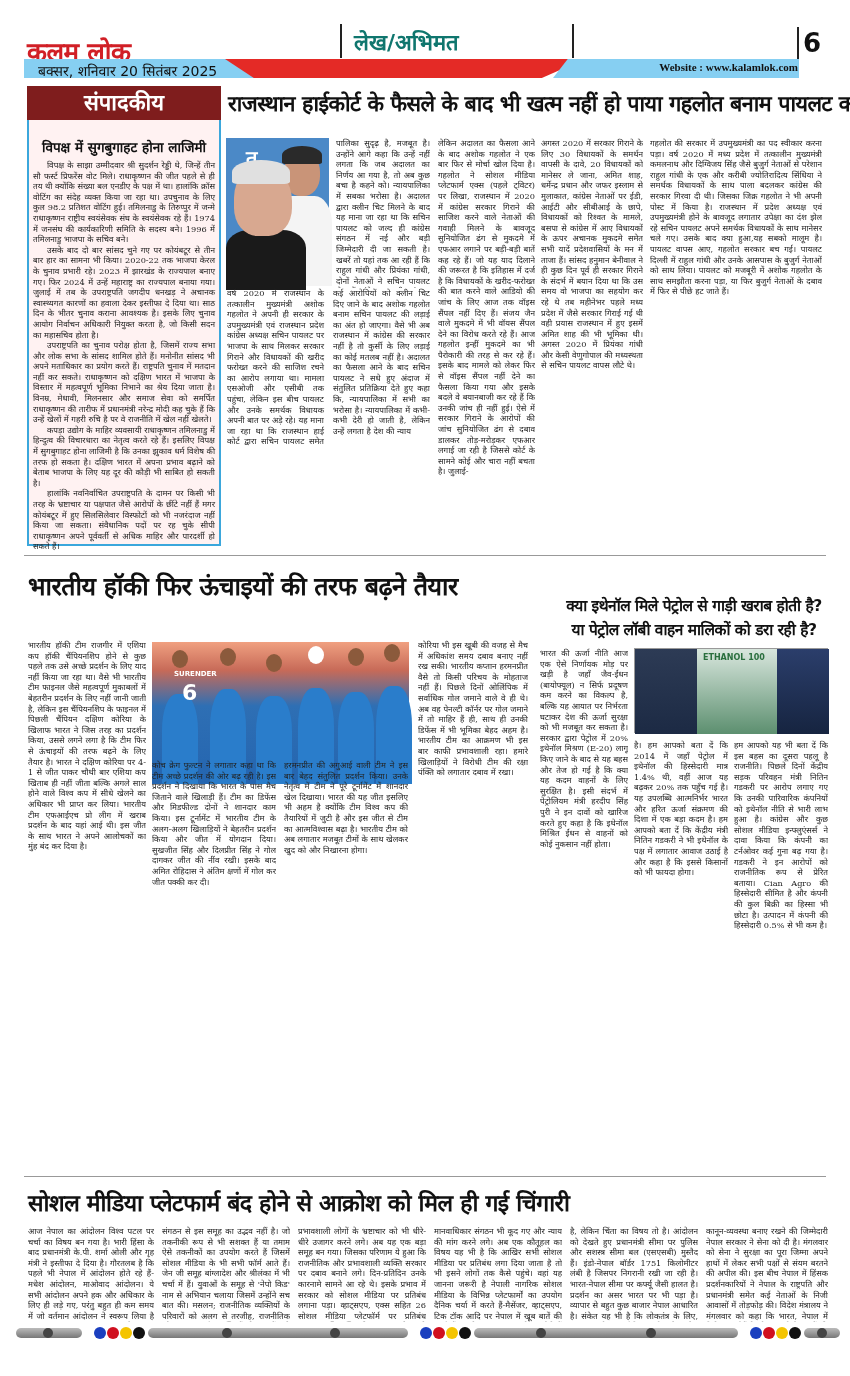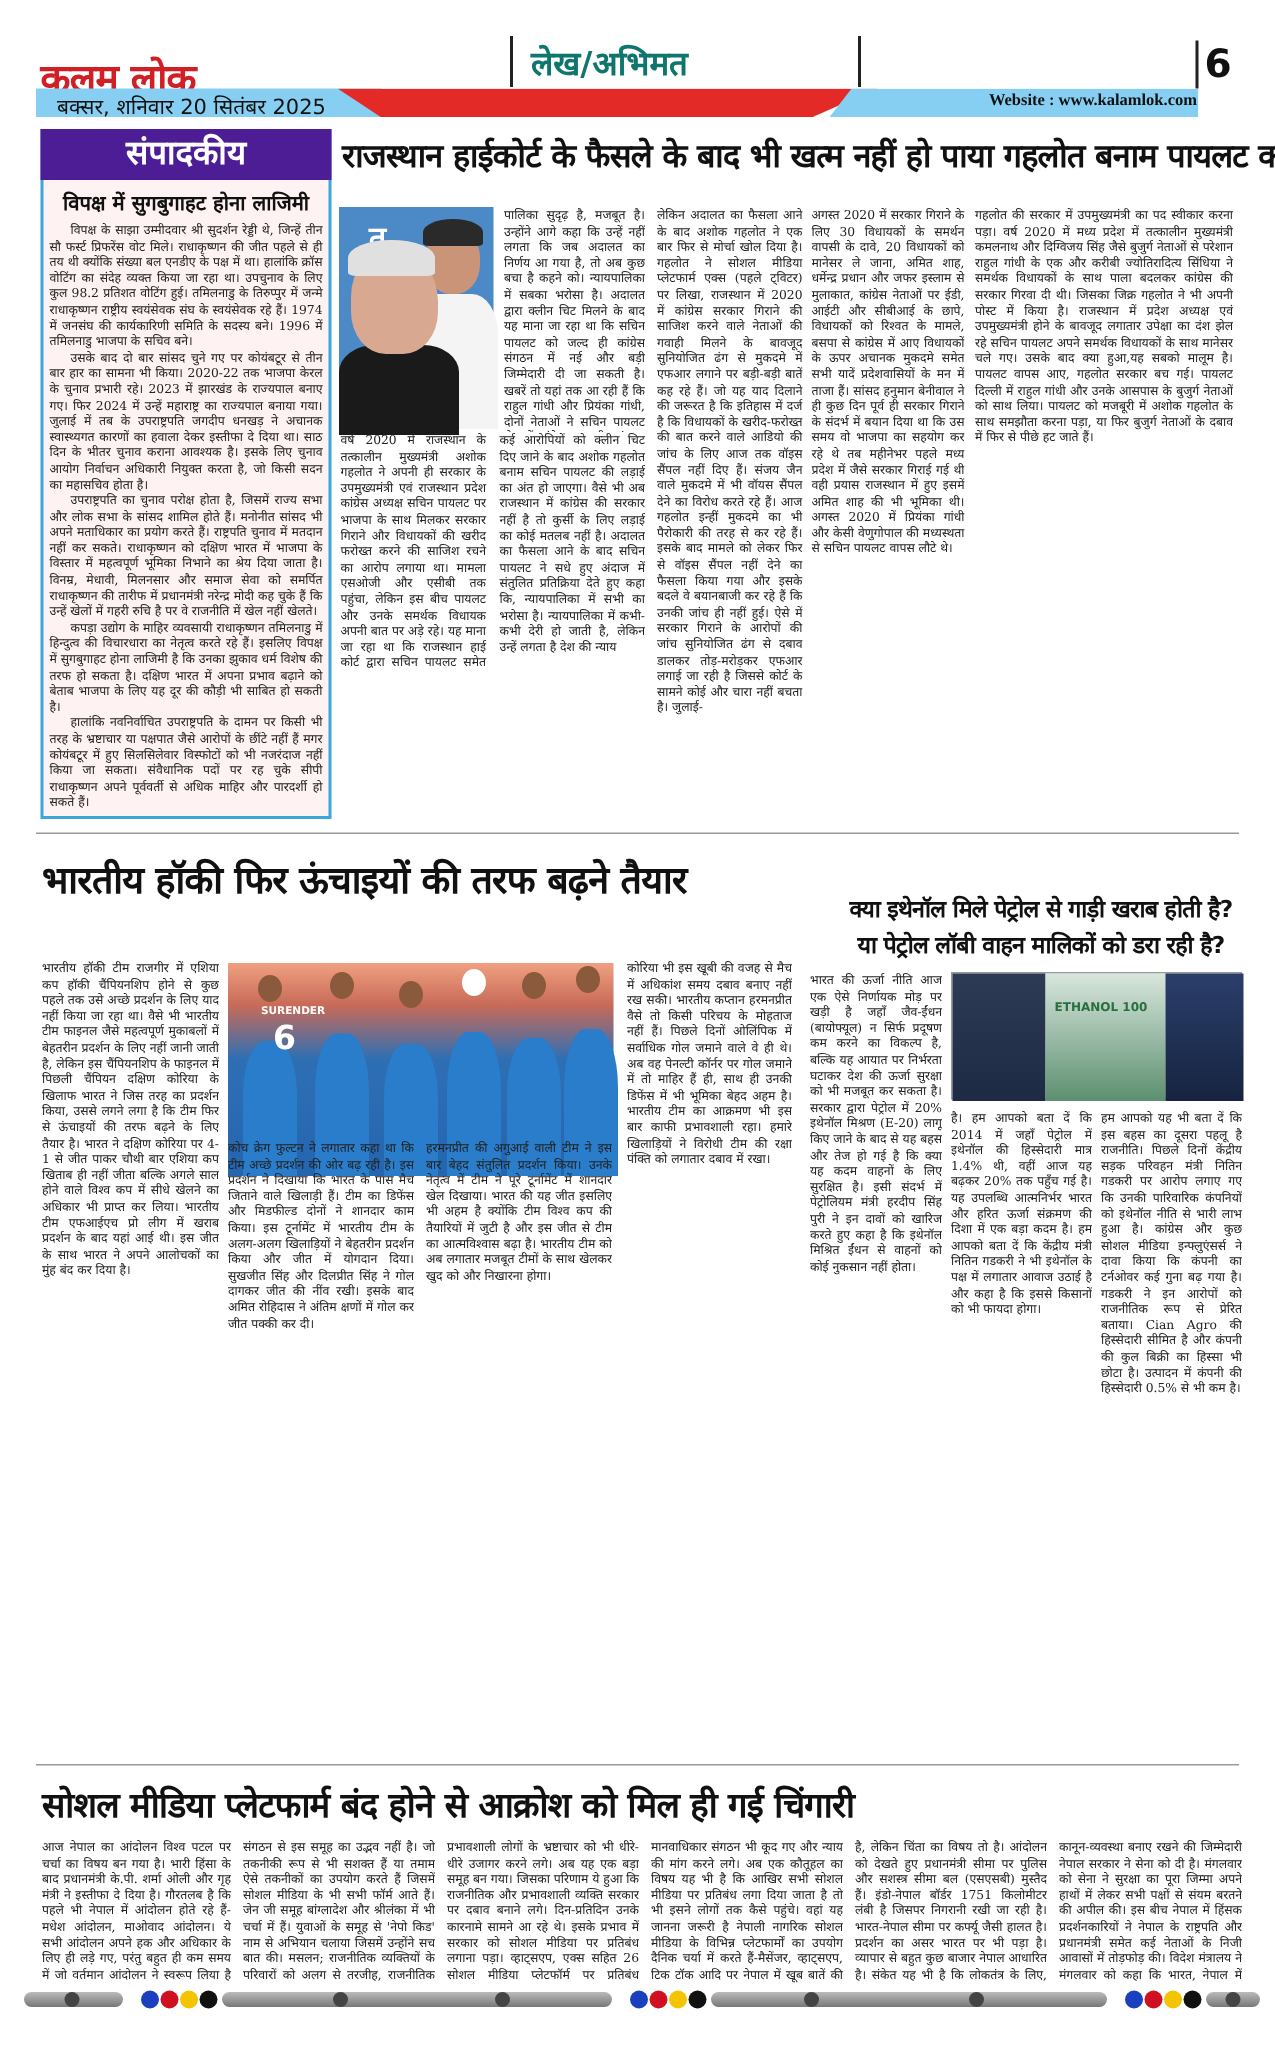--- a/index.html
+++ b/index.html
@@ -14,22 +14,22 @@
   .page-num-wrap { position: absolute; left: 797px; top: 27px; height: 32px; border-left: 2px solid #222; padding-left: 4px; font-family: "DejaVu Sans", sans-serif; font-size: 26px; font-weight: bold; color: #111; line-height: 32px; }
   .strip { position: absolute; top: 59px; height: 19px; }
   .strip-left { left: 24px; width: 230px; background: #86cff2; }
   .strip-red { left: 225px; width: 360px; background: #e42a26; clip-path: polygon(0 0, 100% 0, 88% 100%, 8% 100%); }
   .strip-right { left: 553px; width: 246px; background: #86cff2; clip-path: polygon(6% 0, 100% 0, 100% 100%, 0 100%); }
   .dateline { position: absolute; left: 38px; top: 61px; font-family: "DejaVu Sans", sans-serif; font-size: 14px; color: #111; }
   .website { position: absolute; right: 52px; top: 61px; font-family: "Liberation Serif", serif; font-weight: bold; font-size: 11px; color: #111; }
 
   
   .editorial { position: absolute; left: 27px; top: 86px; width: 194px; height: 460px; border: 2px solid #3ba7dc; background: #fff2f2; }
-  .editorial-header { background: #4c1d95; color: #fff; font-family: "DejaVu Sans", sans-serif; font-weight: bold; font-size: 22px; text-align: center; height: 34px; line-height: 34px; margin: -2px -2px 0 -2px; }
-  .editorial-title { font-family: "DejaVu Sans", sans-serif; font-weight: bold; font-size: 13.5px; text-align: center; margin: 6px 0 4px; color: #111; }
+  .editorial-header { background: #7f1d1d; color: #fff; font-family: "DejaVu Sans", sans-serif; font-weight: bold; font-size: 22px; text-align: center; height: 34px; line-height: 34px; margin: -2px -2px 0 -2px; }
+  .editorial-title { font-family: "DejaVu Sans", sans-serif; font-weight: bold; font-size: 13.5px; text-align: center; margin: 18px 0 4px; color: #111; }
   .editorial-body { padding: 0 4px; font-size: 8.2px; line-height: 10.6px; text-align: justify; color: #222; }
   .editorial-body p { text-indent: 14px; }
 
   
   .headline { position: absolute; font-family: "DejaVu Sans", sans-serif; font-weight: bold; color: #111; white-space: nowrap; letter-spacing: -0.5px; }
   .col { font-size: 8.2px; line-height: 10.6px; text-align: justify; color: #222; overflow: hidden; }
 
   
   .raj-photo { position: absolute; left: 226px; top: 138px; width: 103px; height: 145px; background: #4b89c7; }
   .raj-photo .face1 { position:absolute; left:8px; top:28px; width:58px; height:70px; border-radius: 45% 50% 40% 40%; background: #d8a890; }
@@ -41,21 +41,21 @@
   .raj-photo .banner { position:absolute; left:20px; top:6px; font-family:"DejaVu Sans",sans-serif; font-weight:bold; color:#fff; font-size:20px; }
 
   .hockey-photo { position: absolute; left: 152px; top: 642px; width: 257px; height: 142px; background: linear-gradient(180deg,#f0a080 0%,#c76a58 20%,#2e6fb4 45%,#2465b0 100%); }
   .hockey-photo .player { position: absolute; bottom: 0; width: 36px; border-radius: 40% 40% 0 0; background: #2a7dcb; }
   .hockey-photo .head { position: absolute; width: 16px; height: 18px; border-radius: 50%; background: #8b5a3c; }
 
   .ethanol-photo { position: absolute; left: 634px; top: 648px; width: 194px; height: 85px; background: #e9ebee; border: 1px solid #999; }
   .ethanol-photo .seg1 { position:absolute; left:0; top:0; width:62px; height:85px; background: linear-gradient(180deg,#2d3b55,#1c2a44); }
   .ethanol-photo .seg2 { position:absolute; left:62px; top:0; width:80px; height:85px; background: linear-gradient(180deg,#d8e6dd,#5c8f6f); }
   .ethanol-photo .seg3 { position:absolute; left:142px; top:0; width:52px; height:85px; background: linear-gradient(180deg,#2b3e6b,#162440); }
-  .ethanol-photo .label { position:absolute; left:68px; top:4px; font-family:"DejaVu Sans",sans-serif; font-size:8px; font-weight:bold; color:#2a6f3e;margin-top:14px; }
+  .ethanol-photo .label { position:absolute; left:68px; top:4px; font-family:"DejaVu Sans",sans-serif; font-size:8px; font-weight:bold; color:#2a6f3e; }
 
   
   .regbar { position: absolute; top: 1326px; left: 14px; width: 826px; height: 14px; }
   .bar { position: absolute; top: 2px; height: 10px; border-radius: 5px; background: linear-gradient(180deg,#bbb,#777); }
   .bar .knob { position: absolute; top: 0; width: 10px; height: 10px; border-radius: 50%; background: #444; }
   .dot { position: absolute; top: 1px; width: 12px; height: 12px; border-radius: 50%; }
 
   .divider-h { position: absolute; height: 1px; background: #999; }
 </style>
 </head>

